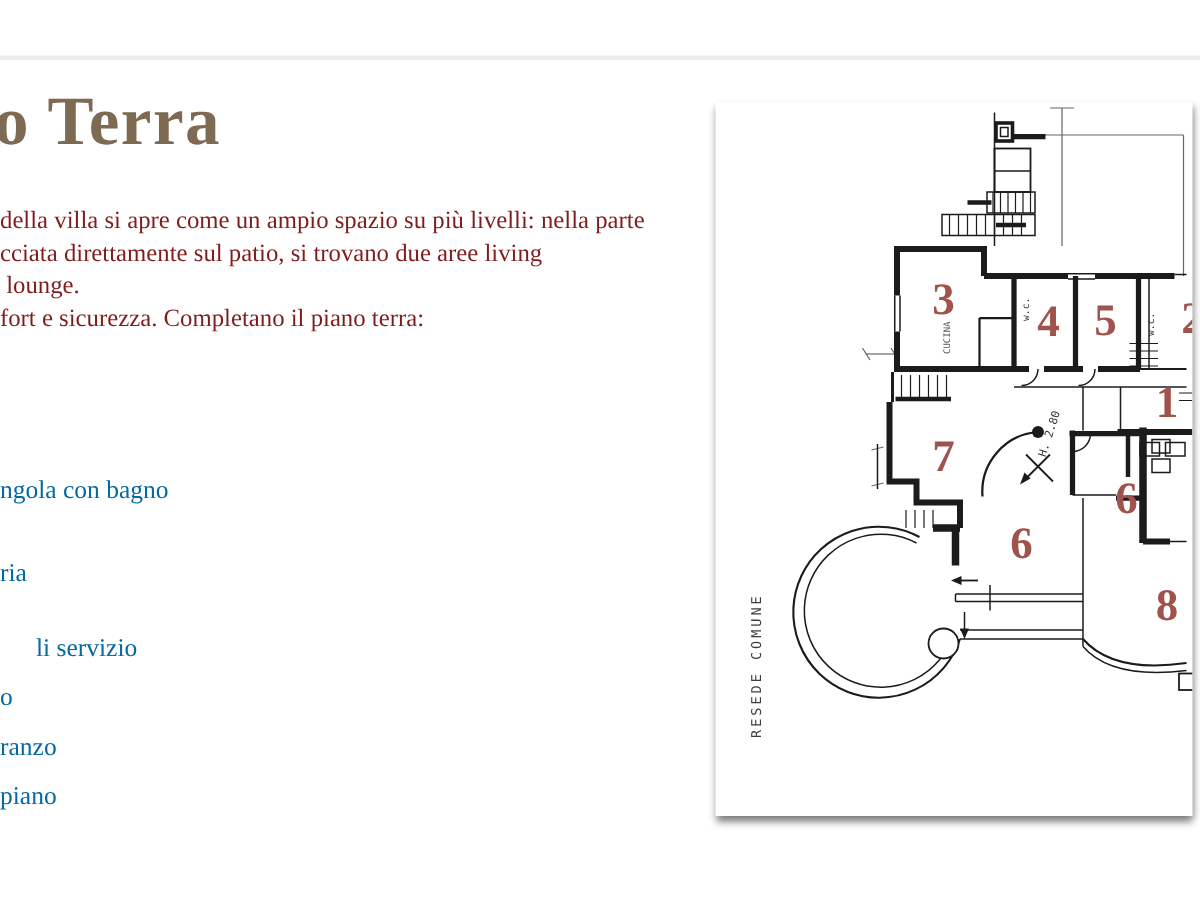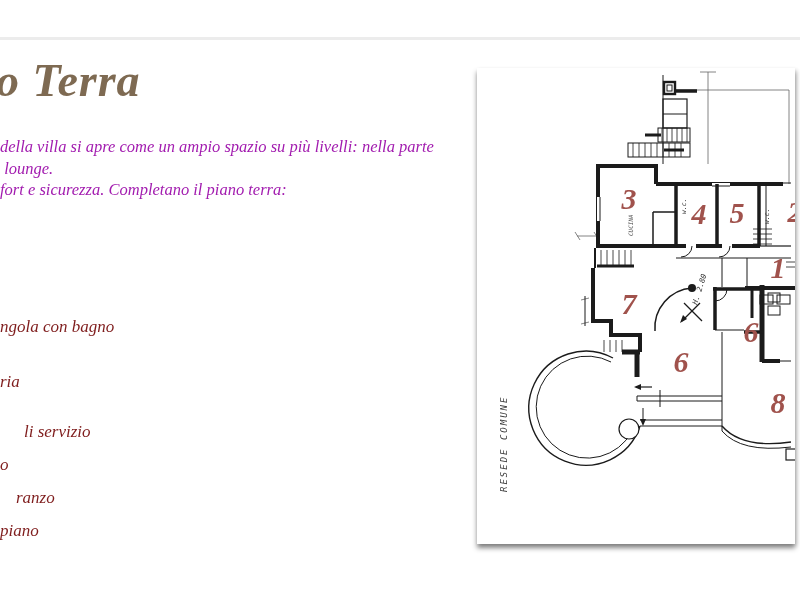--- a/index.html
+++ b/index.html
@@ -1,30 +1,30 @@
 <!DOCTYPE html>
 <html><head>
 <meta charset="utf-8">
 <style>
   html,body{margin:0;padding:0;}
   body{
     width:800px;height:600px;overflow:hidden;background:#ffffff;
     font-family:"Liberation Serif",serif;
   }
-  .slide{position:relative;width:800px;height:600px;background:#ffffff;font-style:italic;}
+  .slide{position:relative;width:800px;height:600px;background:#ffffff;}
   .top-divider{position:absolute;left:0;top:37px;width:800px;height:3px;background:#ececec;}
   .title{
     position:absolute;left:-4px;top:54px;margin:0;
     font-size:46px;font-weight:bold;color:#7e6a52;letter-spacing:1px;white-space:pre;
   }
-  .paragraph{position:absolute;left:0;top:136px;width:475px;color:#a21caf;}
+  .paragraph{position:absolute;left:0;top:136px;width:475px;color:#7f1d1d;}
   .pline{font-size:16.5px;line-height:21.5px;white-space:pre;}
-  .list-item{position:absolute;left:0;font-size:17px;color:#7f1d1d;white-space:pre;}
+  .list-item{position:absolute;left:0;font-size:17px;color:#0369a1;white-space:pre;}
   .li-0{top:317px;} .li-1{top:372px;} .li-2{top:422px;margin-left:24px;}
-  .li-3{top:455px;} .li-4{top:488px;padding-left:16px;} .li-5{top:521px;}
+  .li-3{top:455px;} .li-4{top:488px;} .li-5{top:521px;}
   .plan-box{
     position:absolute;left:477px;top:68px;width:318px;height:476px;background:#ffffff;
     box-shadow:0 4px 5px rgba(0,0,0,0.45), 2px 2px 4px rgba(0,0,0,0.12);
     overflow:hidden;
   }
   .plan-box svg{display:block;}
   .room-number{
     font-family:"Liberation Serif",serif;font-weight:bold;font-size:30px;
   }
   .plan-note{font-family:"DejaVu Sans Mono",monospace;}
@@ -33,20 +33,21 @@
 <body>
 
 <div class="slide">
 
   <div class="top-divider"></div>
 
   <h1 class="title">o Terra</h1>
 
   <div class="paragraph">
     <div class="pline">della villa si apre come un ampio spazio su più livelli: nella parte</div>
+    <div class="pline">cciata direttamente sul patio, si trovano due aree living</div>
     <div class="pline"> lounge.</div>
     <div class="pline">fort e sicurezza. Completano il piano terra:</div>
   </div>
 
   <div>
     <div class="list-item li-0">ngola con bagno</div>
     <div class="list-item li-1">ria</div>
     <div class="list-item li-2">li servizio</div>
     <div class="list-item li-3">o</div>
     <div class="list-item li-4">ranzo</div>

